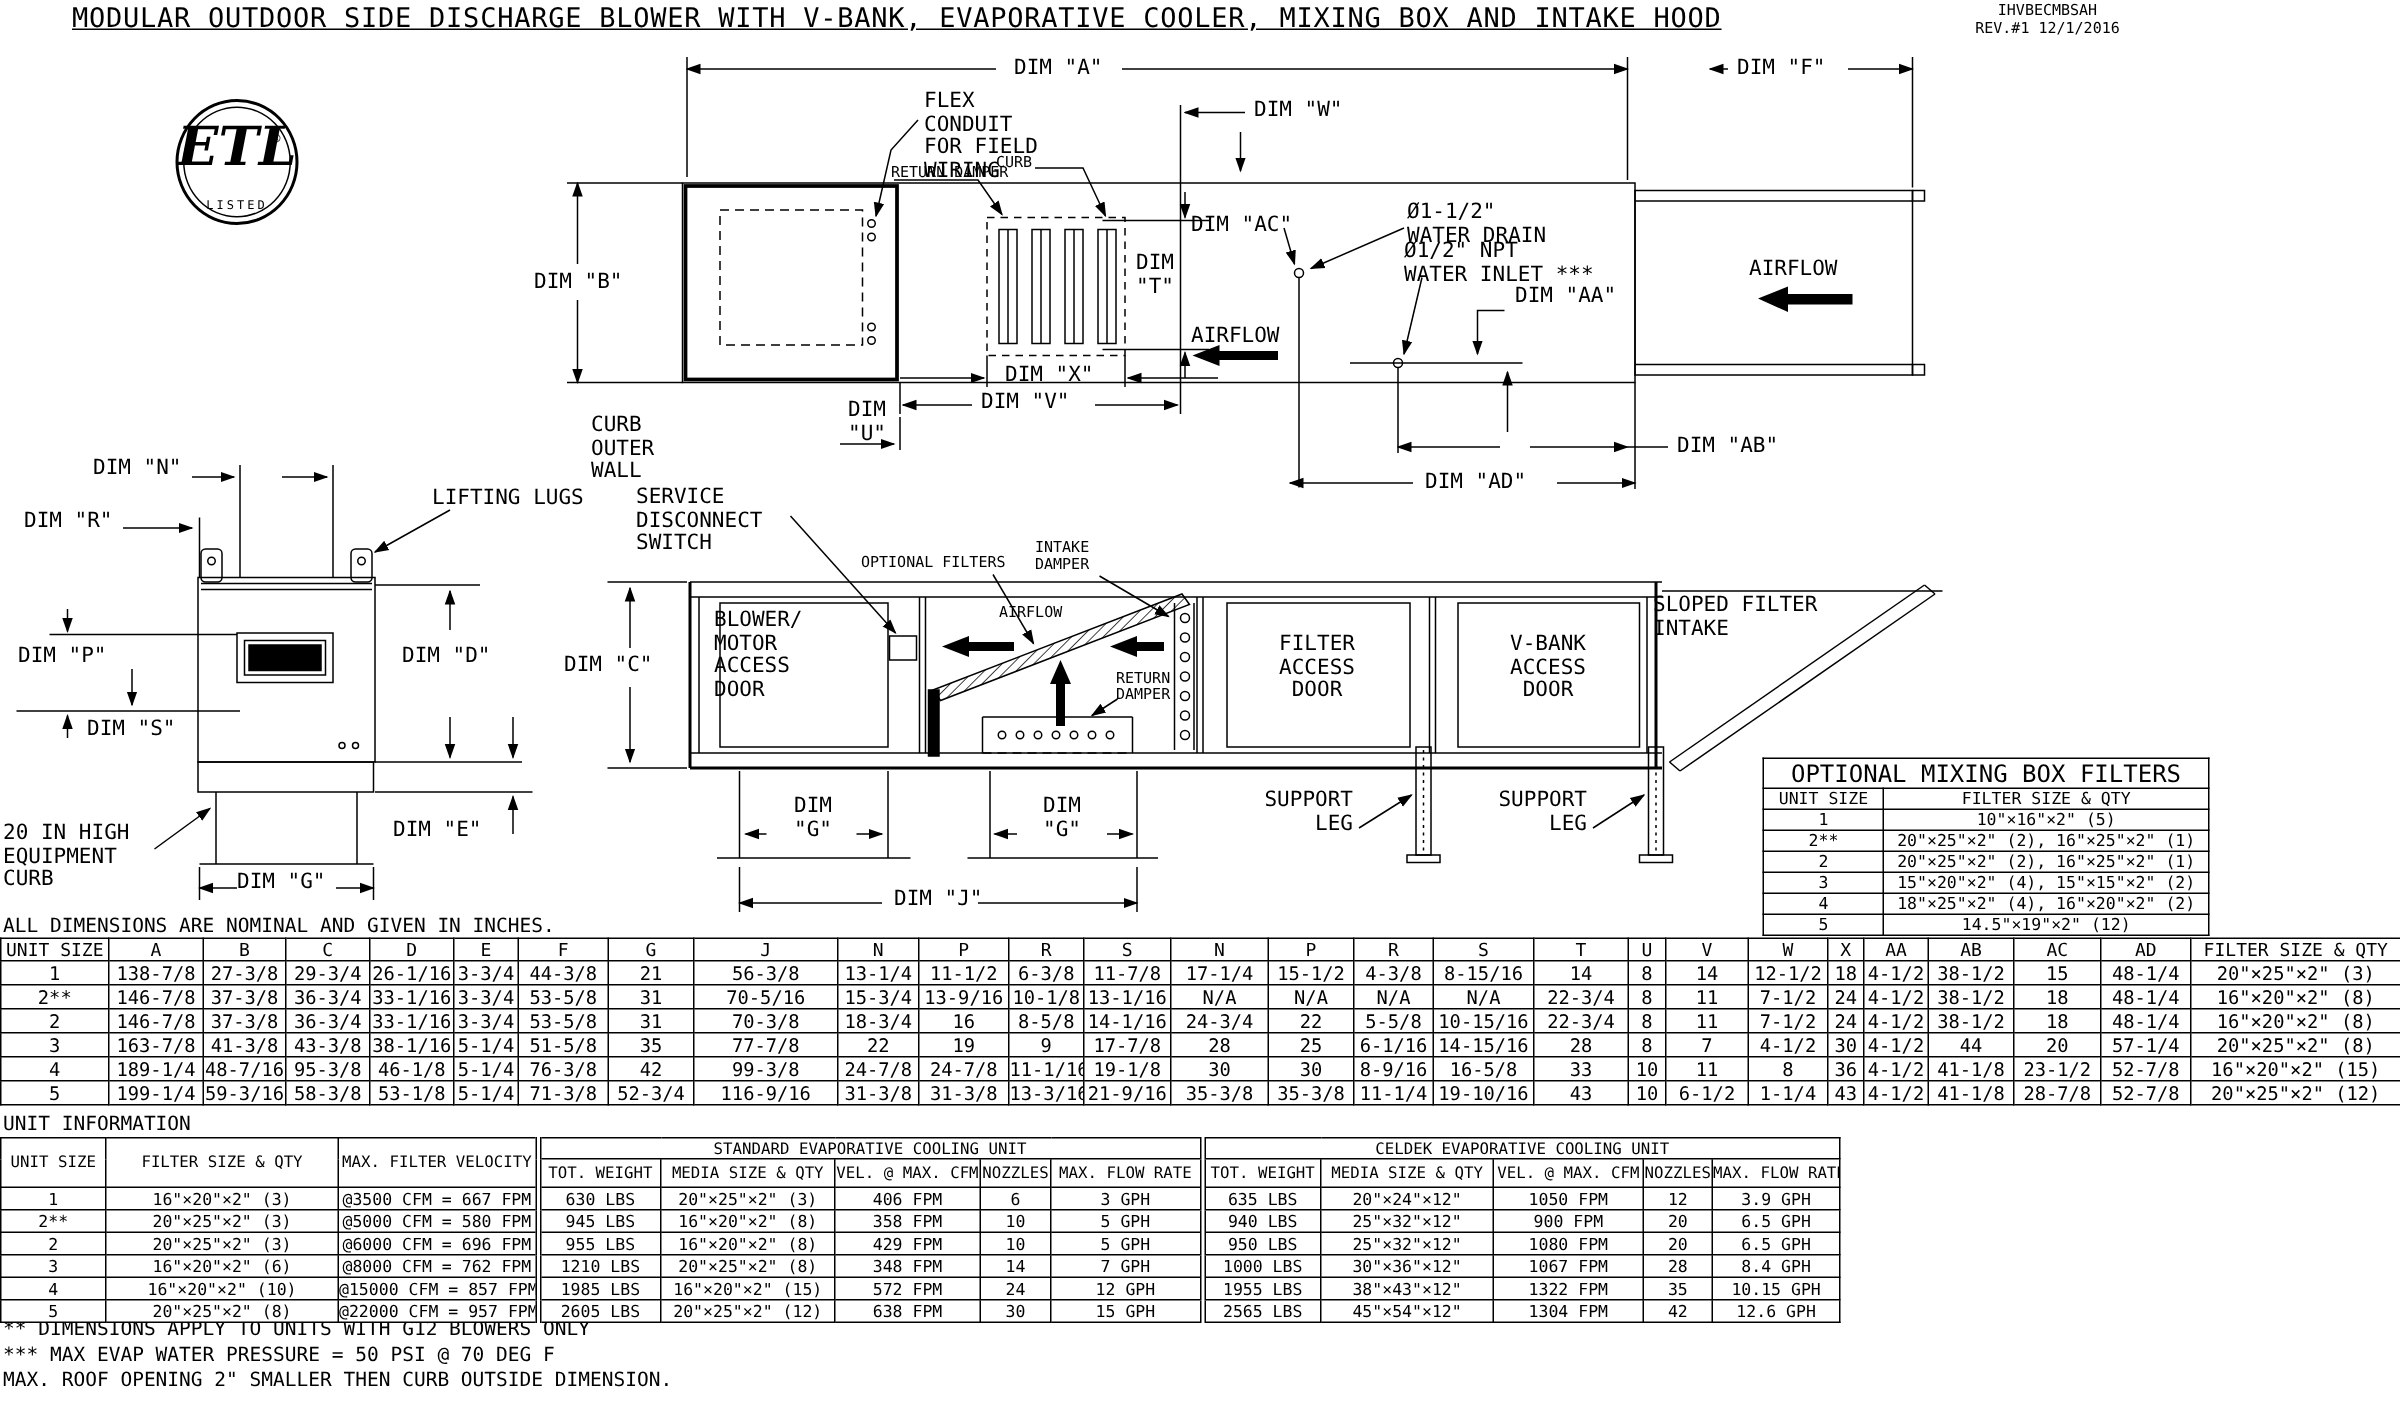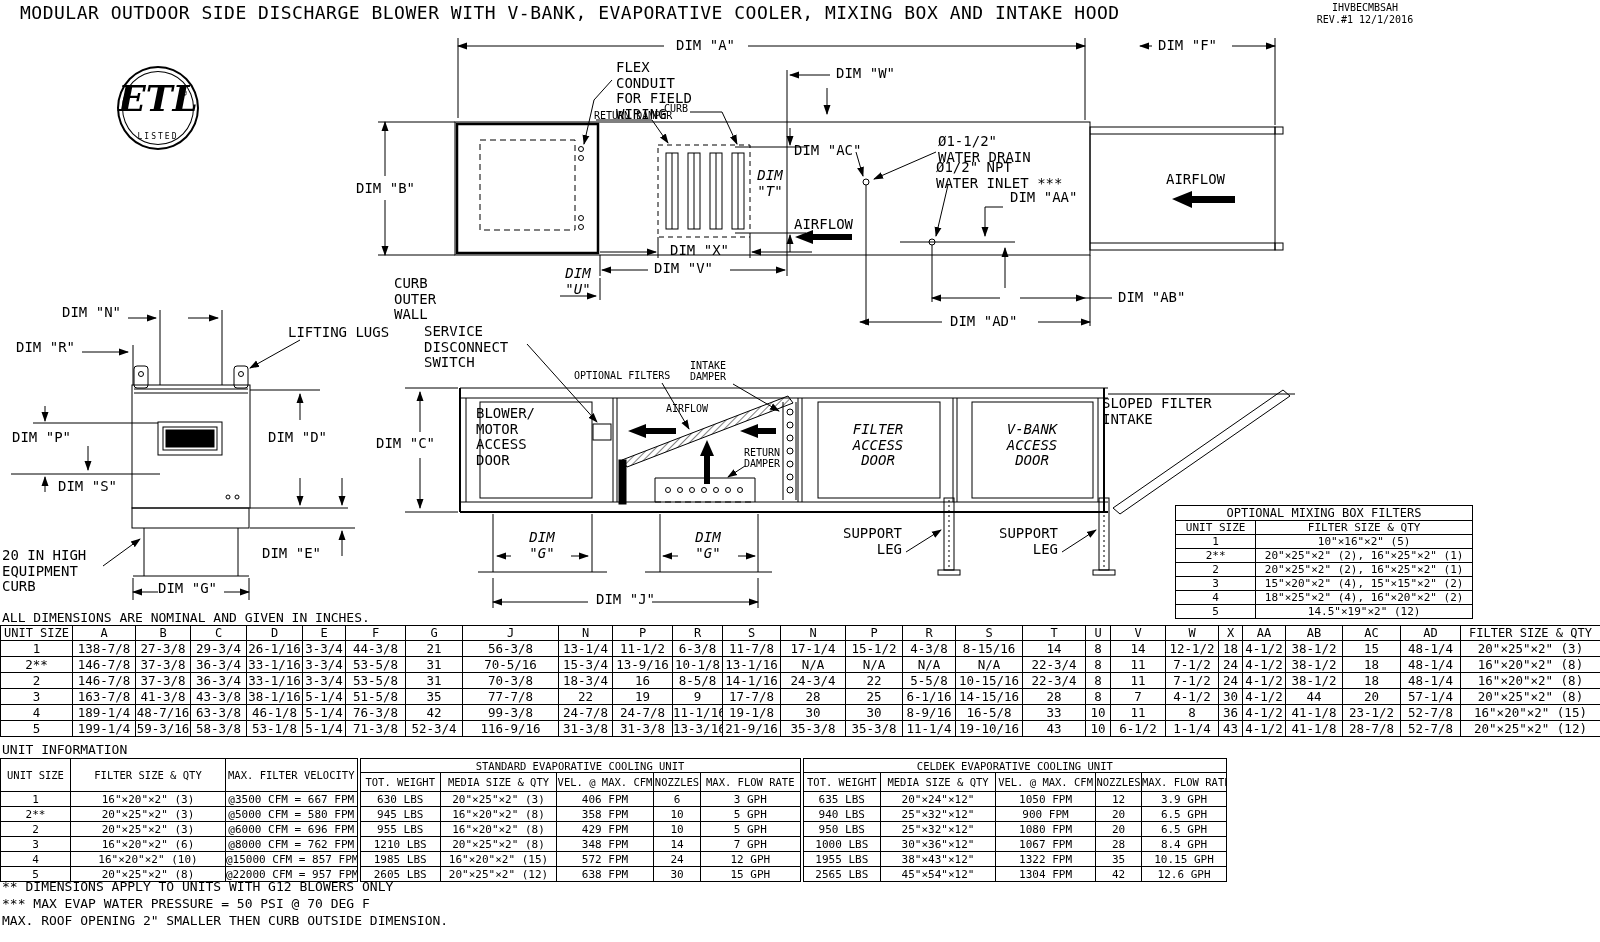--- a/index.html
+++ b/index.html
@@ -1,43 +1,43 @@
 <!DOCTYPE html>
 <html><head>
 <meta charset="utf-8">
 <style>
   html,body{margin:0;padding:0;background:#fff;}
   body{width:1600px;height:942px;position:relative;overflow:hidden;
        font-family:"DejaVu Sans Mono",monospace;color:#000;}
   svg{position:absolute;left:0;top:0;}
   .lbl{position:absolute;font:14px/1.12 "DejaVu Sans Mono",monospace;white-space:pre-line;}
   .sm{font-size:10px;line-height:1.1;}
-  .ctr{text-align:center;font-style:italic;}
+  .ctr{text-align:center;}
   .rt{text-align:right;}
-  .title{position:absolute;left:20px;top:2px;font-size:18px;letter-spacing:.5px;white-space:nowrap;}
+  .title{position:absolute;left:48px;top:2px;font-size:18px;letter-spacing:.5px;white-space:nowrap;text-decoration:underline;}
   .revblock{position:absolute;left:1300px;top:2px;font-size:10px;line-height:1.2;text-align:center;width:130px;}
   .note{position:absolute;font-size:13px;white-space:nowrap;}
   
   .etl{position:absolute;left:117px;top:66px;width:82px;height:84px;}
   .etl-ring{position:absolute;inset:0;border:2px solid #000;border-radius:50%;}
   .etl-ring2{position:absolute;inset:5px;border:1.5px solid #000;border-radius:50%;}
   .etl-mark{position:absolute;left:0;right:0;top:14px;text-align:center;
             font:italic bold 36px/1 "DejaVu Serif",serif;}
   .etl-reg{position:absolute;right:12px;top:22px;font-size:9px;}
   .etl-listed{position:absolute;left:0;right:0;bottom:9px;text-align:center;font-size:8px;letter-spacing:2px;}
   
   .tbl-host{position:absolute;}
   .tbl-host table{border-collapse:collapse;table-layout:fixed;width:100%;background:#fff;}
   .tbl-host th,.tbl-host td{border:1px solid #000;text-align:center;padding:0;
       overflow:hidden;white-space:nowrap;font-weight:normal;}
   #dims-table th{height:14px;font-size:12px;}
   #dims-table td{height:14px;font-size:12.5px;}
   #dims-table thead tr:nth-child(2) th:nth-child(27){font-size:10px;}
   #mix-table th,#mix-table td{height:13px;font-size:11px;}
-  #mix-table thead tr:first-child th{font-size:12px;text-align:center;}
+  #mix-table thead tr:first-child th{font-size:16px;text-align:center;}
   #info-table th{font-size:10.5px;}
   #info-table thead tr:first-child th{height:13px;}
   #info-table thead tr:nth-child(2) th{height:18px;}
   #info-table td{height:14px;font-size:11px;}
   #info-table thead tr:first-child th:nth-child(4),
   #info-table thead tr:first-child th:nth-child(5),
   #info-table thead tr:nth-child(2) th:nth-child(1),
   #info-table thead tr:nth-child(2) th:nth-child(6),
   #info-table tbody td:nth-child(4),
   #info-table tbody td:nth-child(9){border-left:4px double #000;}
@@ -566,21 +566,21 @@
           <td>4-1/2</td>
           <td>44</td>
           <td>20</td>
           <td>57-1/4</td>
           <td>20"×25"×2" (8)</td>
         </tr>
         <tr>
           <td>4</td>
           <td>189-1/4</td>
           <td>48-7/16</td>
-          <td>63-3/8</td>
+          <td>95-3/8</td>
           <td>46-1/8</td>
           <td>5-1/4</td>
           <td>76-3/8</td>
           <td>42</td>
           <td>99-3/8</td>
           <td>24-7/8</td>
           <td>24-7/8</td>
           <td>11-1/16</td>
           <td>19-1/8</td>
           <td>30</td>

